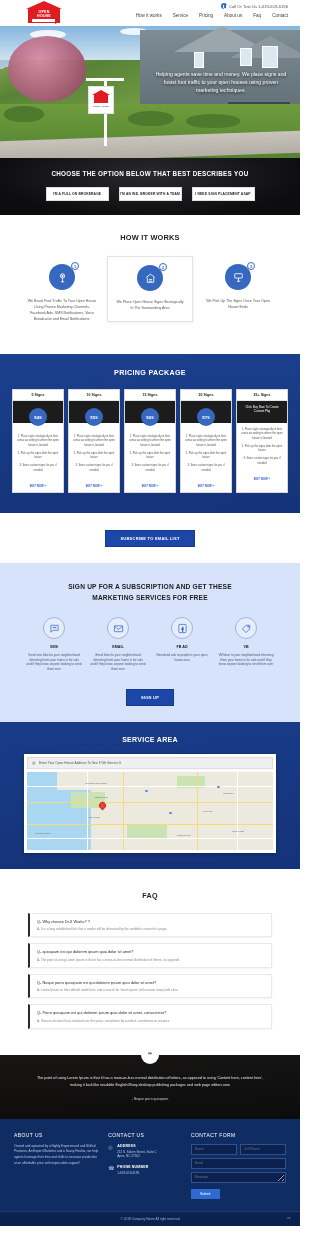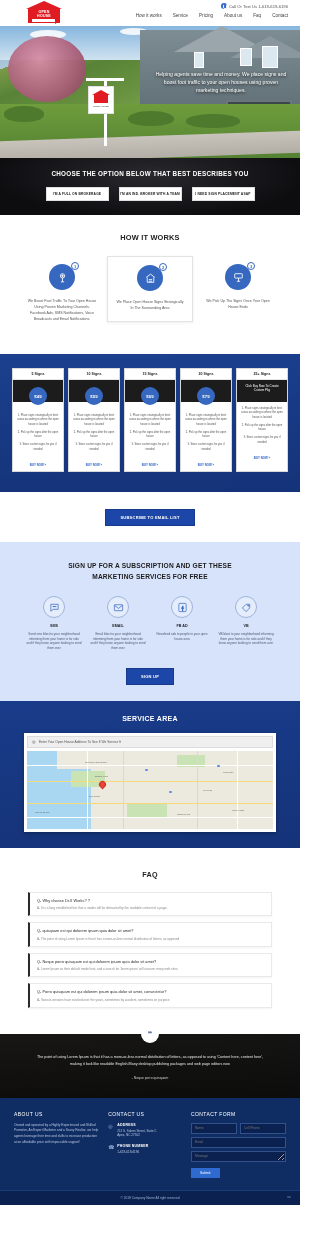--- a/index.html
+++ b/index.html
@@ -370,20 +370,21 @@
         </div>
         <div class="hiw-num">3</div>
       </div>
       <div class="hiw-txt">We Pick Up The Signs Once Your Open House Ends</div>
     </div>
 
   </div>
 </div>
 
 <div class="pricing">
+  <div class="pricing-title">PRICING PACKAGE</div>
   <div class="price-row">
 
     <div class="price-card">
       <div class="pc-head">5 Signs</div>
       <div class="pc-band">
         <div class="pc-circle">$49</div>
       </div>
       <div class="pc-body">
         <div class="pc-li">1. Place signs strategically in best areas according to where the open house is located</div>
         <div class="pc-li">2. Pick up the signs after the open house</div>

